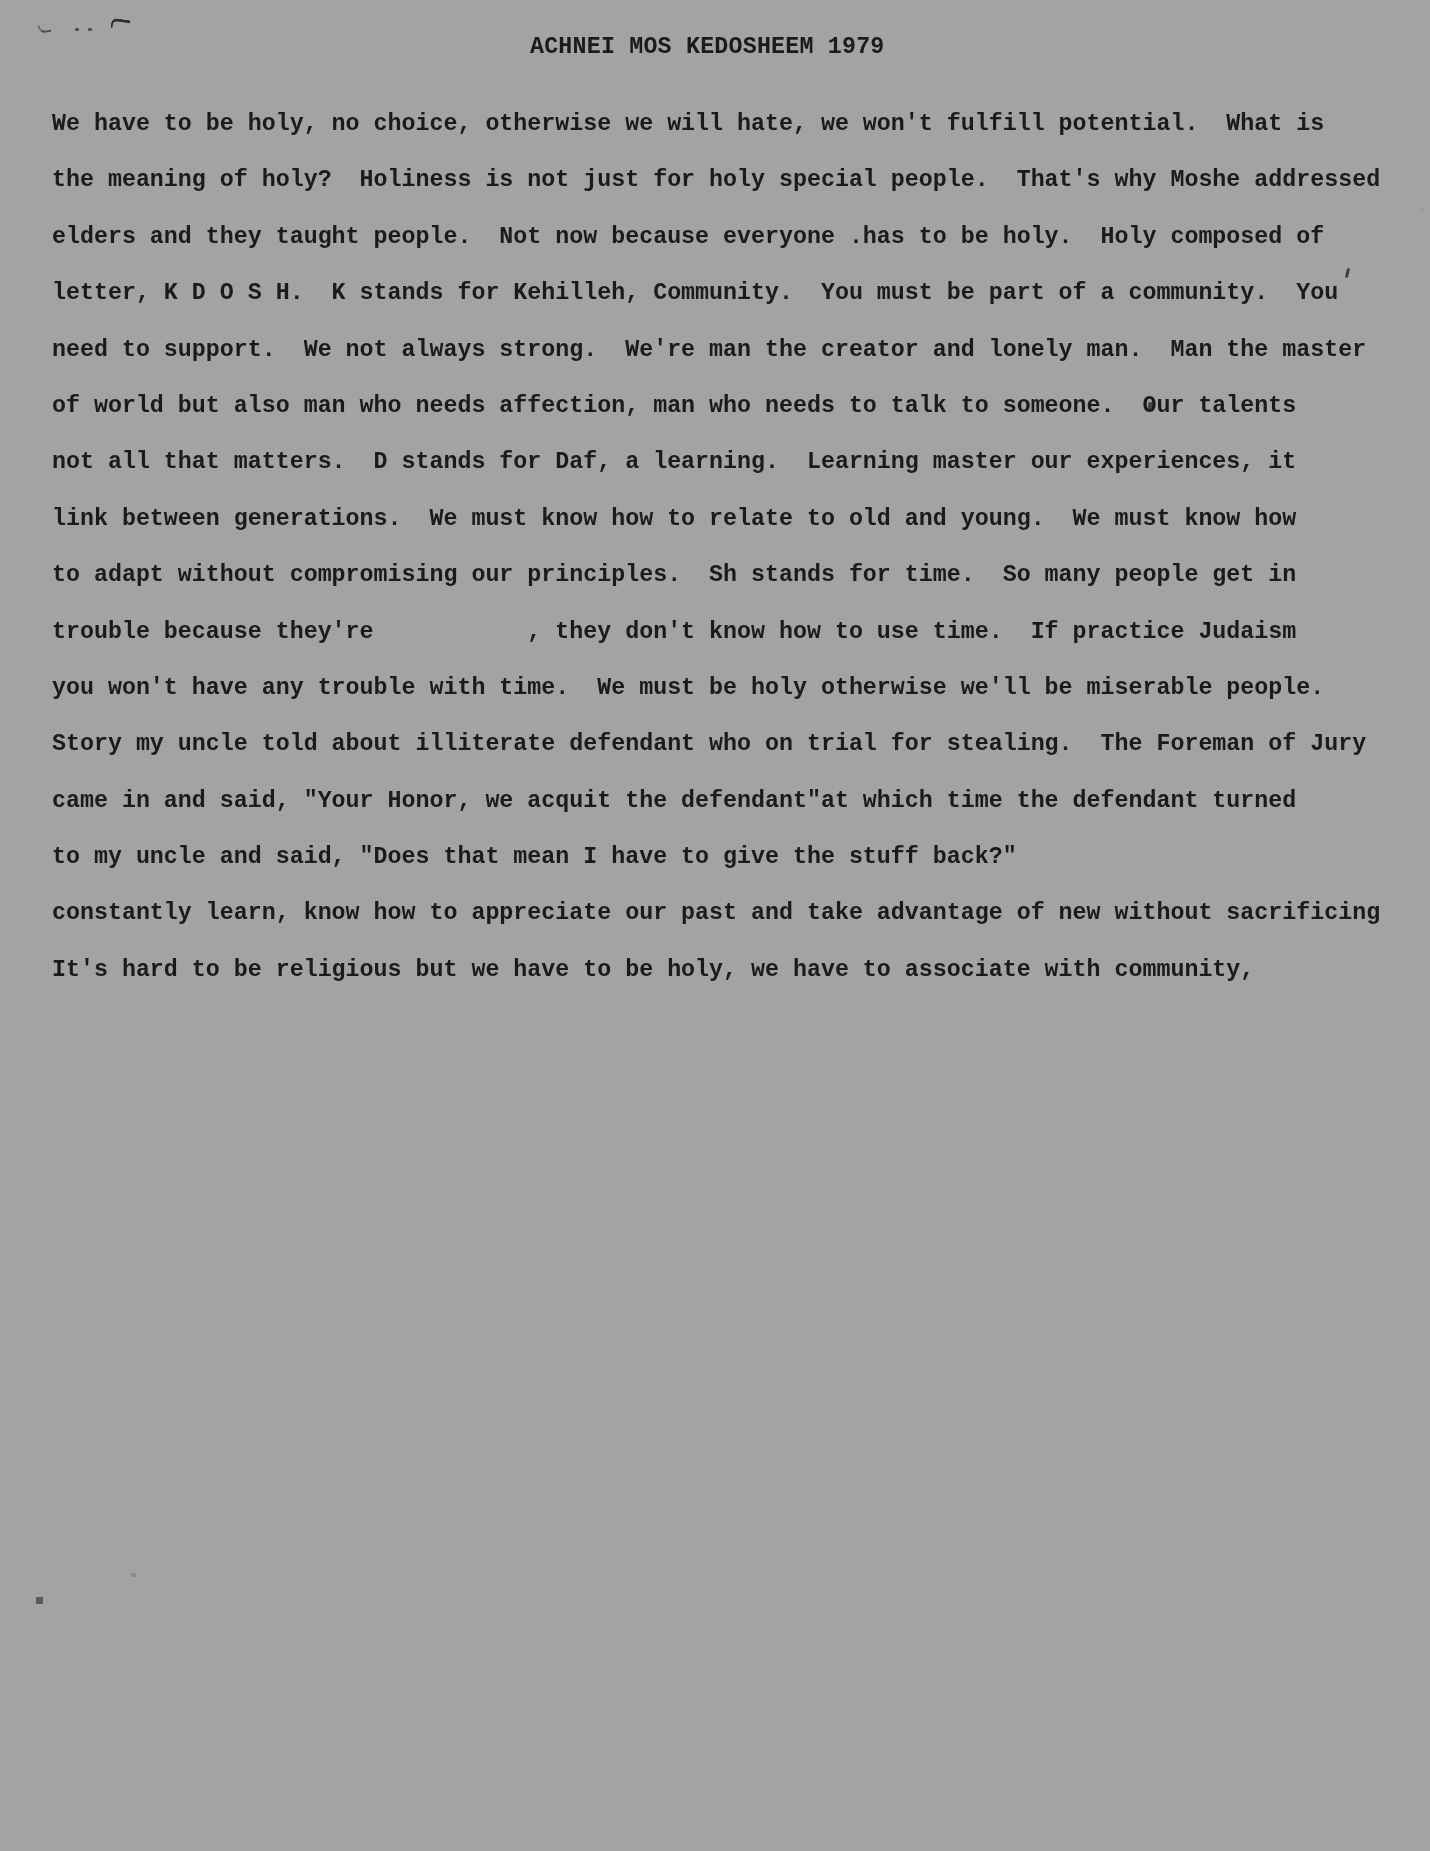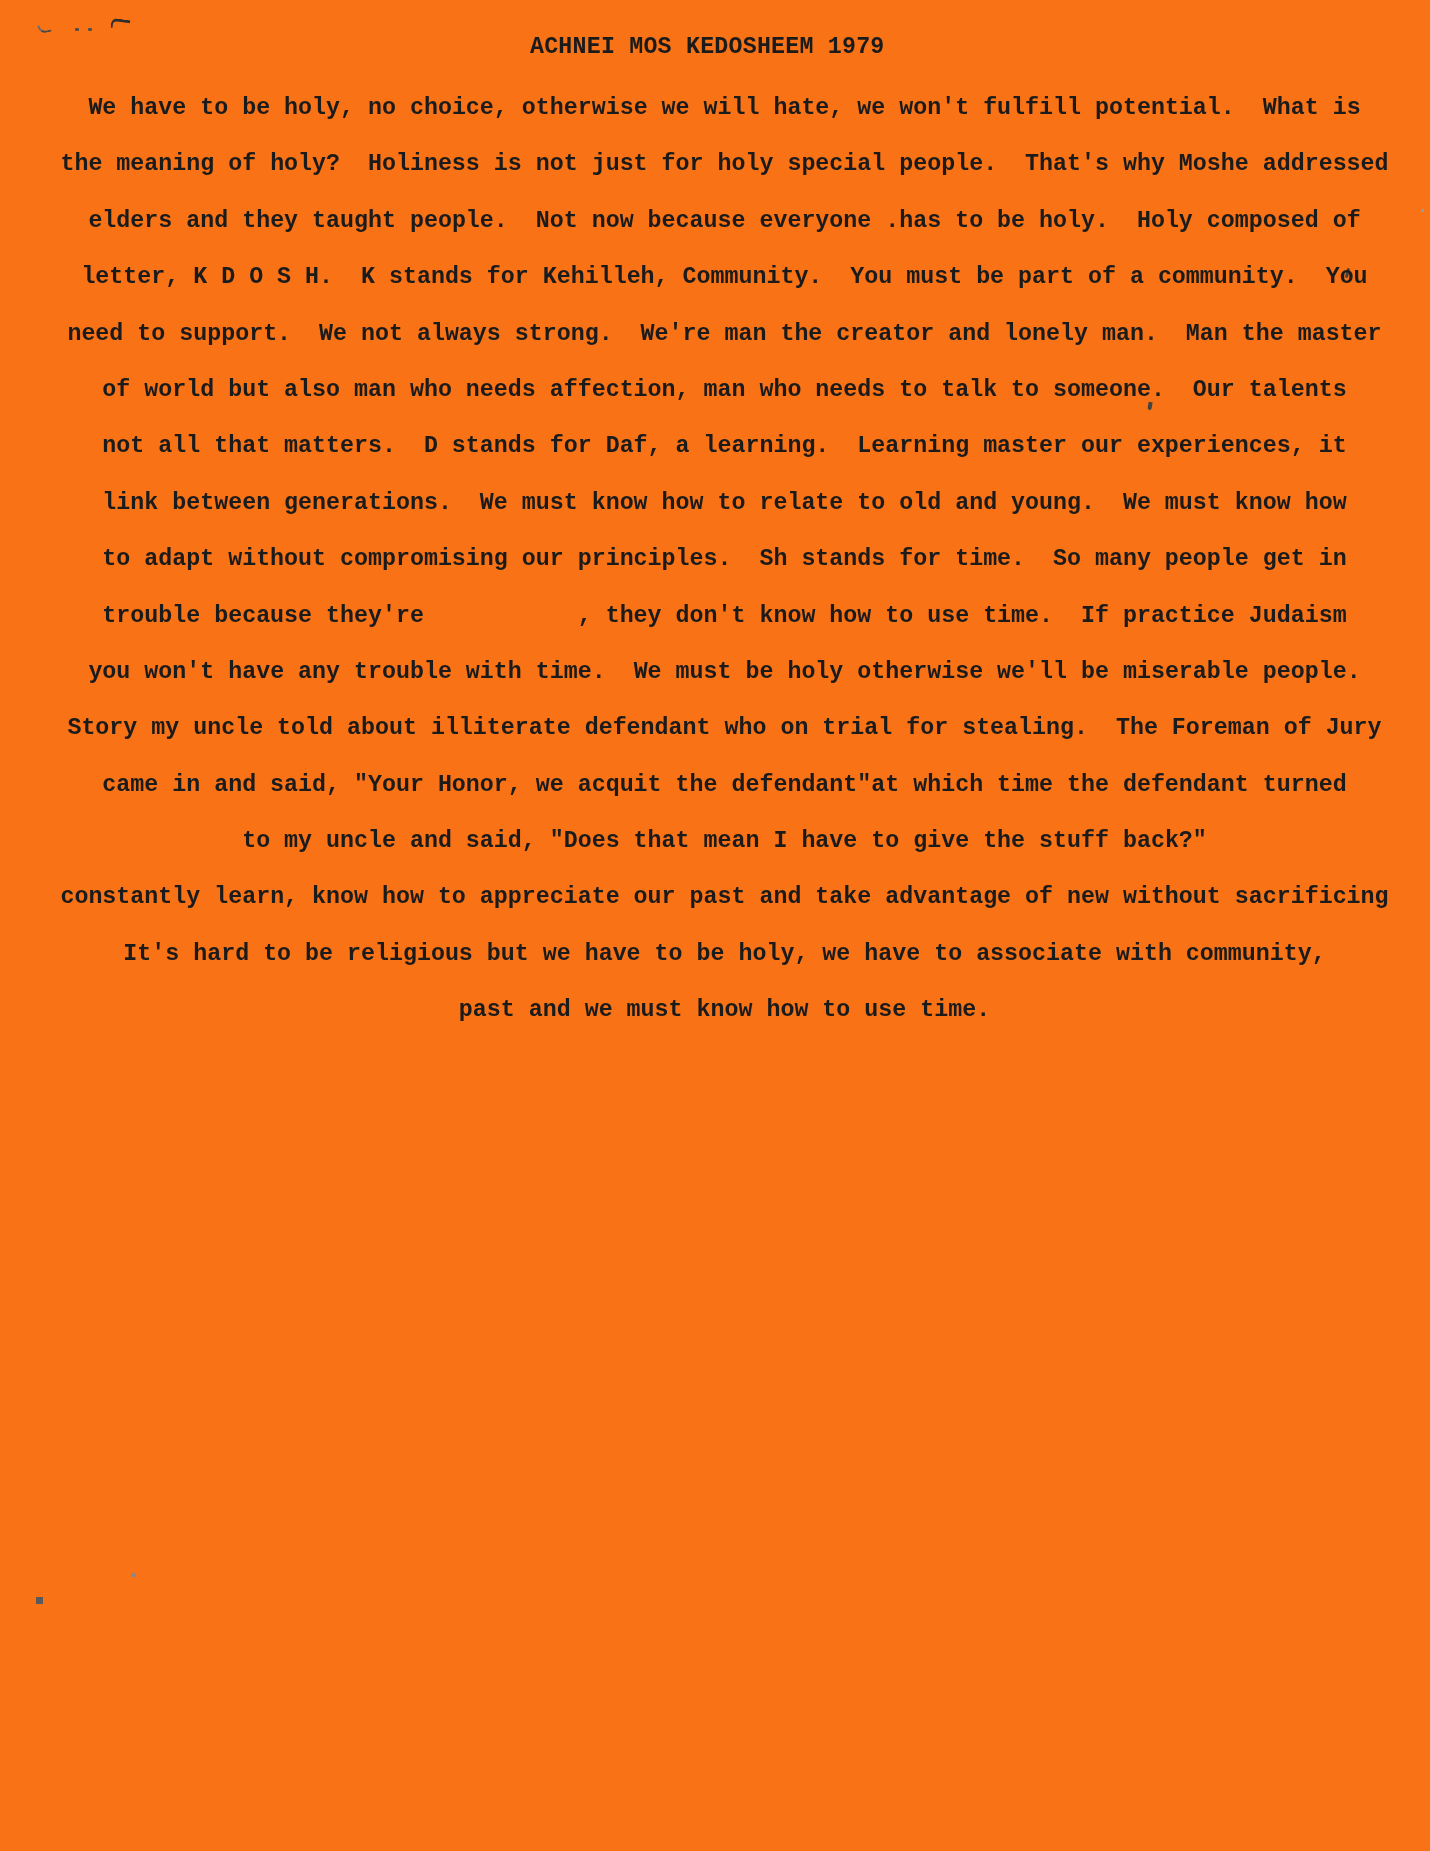--- a/index.html
+++ b/index.html
@@ -1,39 +1,38 @@
 <!DOCTYPE html>
 <html><head>
 <meta charset="utf-8">
 <style>
   html, body { margin: 0; padding: 0; background: #e8e8e8; }
   .page {
     position: relative;
     width: 1430px;
     height: 1851px;
-    background: #f97316;
+    background: #a3a3a3;
     overflow: hidden;
     font-family: "Liberation Mono", "DejaVu Sans Mono", monospace;
     font-weight: 700;
     color: #1b1b1b;
   }
   .doc-title {
     position: absolute;
     left: 530px;
     top: 34px;
     font-size: 23.3px;
     white-space: pre;
     letter-spacing: 0.2px;
   }
   .text-block {
     position: absolute;
     left: 52px;
-    top: 80px;
+    top: 96px;
     width: 1345px;
-    text-align: center;
   }
   .text-line {
     white-space: pre;
     font-size: 23.3px;
     line-height: 56.4px;
     height: 56.4px;
   }
   
   .mark { position: absolute; background: #3a3a3a; }
   .mark-curve-a {
@@ -87,16 +86,15 @@
     <div class="text-line">not all that matters.  D stands for Daf, a learning.  Learning master our experiences, it</div>
     <div class="text-line">link between generations.  We must know how to relate to old and young.  We must know how</div>
     <div class="text-line">to adapt without compromising our principles.  Sh stands for time.  So many people get in</div>
     <div class="text-line">trouble because they're           , they don't know how to use time.  If practice Judaism</div>
     <div class="text-line">you won't have any trouble with time.  We must be holy otherwise we'll be miserable people.</div>
     <div class="text-line">Story my uncle told about illiterate defendant who on trial for stealing.  The Foreman of Jury</div>
     <div class="text-line">came in and said, "Your Honor, we acquit the defendant"at which time the defendant turned</div>
     <div class="text-line">to my uncle and said, "Does that mean I have to give the stuff back?"</div>
     <div class="text-line">constantly learn, know how to appreciate our past and take advantage of new without sacrificing</div>
     <div class="text-line">It's hard to be religious but we have to be holy, we have to associate with community,</div>
-    <div class="text-line">past and we must know how to use time.</div>
   </div>
 
 </div>
 
 </body></html>

